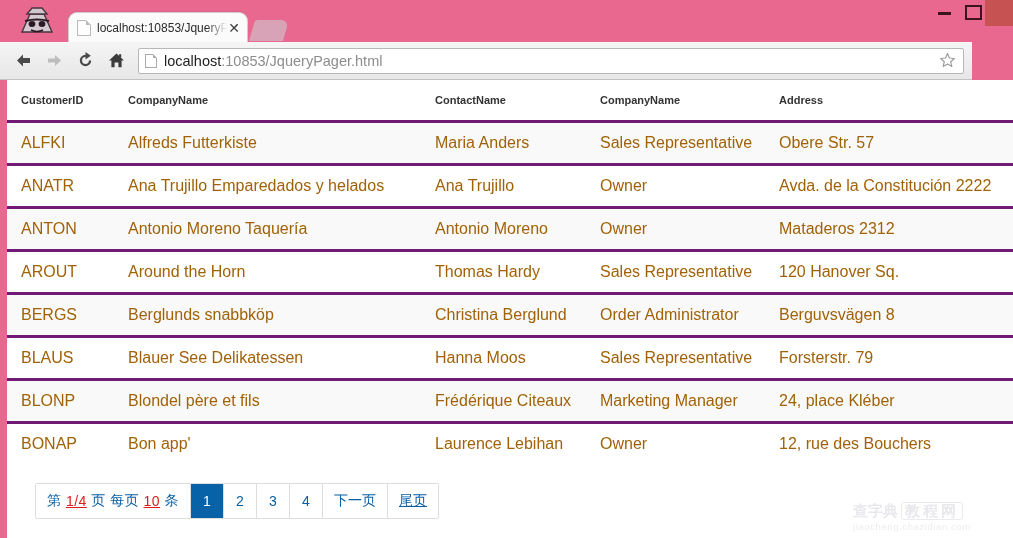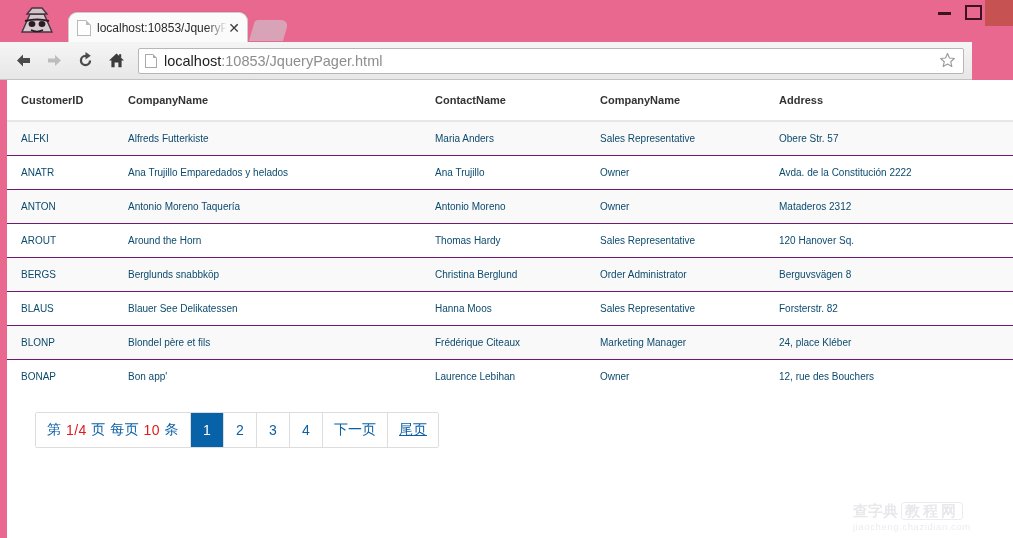--- a/index.html
+++ b/index.html
@@ -147,24 +147,24 @@
   table#grid th {
     text-align: left;
     font-size: 11px;
     font-weight: bold;
     color: #333;
     padding: 14px 0 14px 0;
     border-bottom: 2px solid #e7e7e7;
     background: #fff;
   }
   table#grid td {
-    font-size: 10px;
-    color: #0c4a6e;
+    font-size: 16px;
+    color: #a16207;
     padding: 11px 0 11px 0;
-    border-top: 1px solid #701a75;
+    border-top: 3px solid #701a75;
     white-space: nowrap;
     overflow: hidden;
   }
   table#grid tbody tr:nth-child(odd) td { background: #f9f9f9; }
   table#grid tbody tr:nth-child(even) td { background: #ffffff; }
 
   
   .c0 { width: 121px; padding-left: 14px !important; }
   .c1 { width: 307px; margin-left: 32px; }
   .c2 { width: 165px; }
@@ -187,21 +187,21 @@
     display: flex; align-items: center; justify-content: center;
     font-size: 14px;
     color: #0b5fa5;
     border-right: 1px solid #dddddd;
     background: #fff;
     cursor: pointer;
     white-space: nowrap;
   }
   #pager .pg:last-child { border-right: none; text-decoration: underline; }
   #pager .pg.info { color: #0b5fa5; cursor: default; letter-spacing: 0.5px; }
-  #pager .pg.info .num { color: #e01b1b; }
+  #pager .pg.info .num { color: #e01b1b; text-decoration: underline; }
   #pager .pg.active {
     background: #0762a8;
     color: #ffffff;
     font-weight: normal;
   }
 
   
   #watermark {
     position: absolute; right: 10px; bottom: 4px;
     width: 150px; height: 34px;
@@ -345,21 +345,21 @@
           <td class="c1">Berglunds snabbköp</td>
           <td class="c2">Christina Berglund</td>
           <td class="c3">Order Administrator</td>
           <td class="c4">Berguvsvägen 8</td>
         </tr>
         <tr>
           <td class="c0">BLAUS</td>
           <td class="c1">Blauer See Delikatessen</td>
           <td class="c2">Hanna Moos</td>
           <td class="c3">Sales Representative</td>
-          <td class="c4">Forsterstr. 82</td>
+          <td class="c4">Forsterstr. 79</td>
         </tr>
         <tr>
           <td class="c0">BLONP</td>
           <td class="c1">Blondel père et fils</td>
           <td class="c2">Frédérique Citeaux</td>
           <td class="c3">Marketing Manager</td>
           <td class="c4">24, place Kléber</td>
         </tr>
         <tr>
           <td class="c0">BONAP</td>

